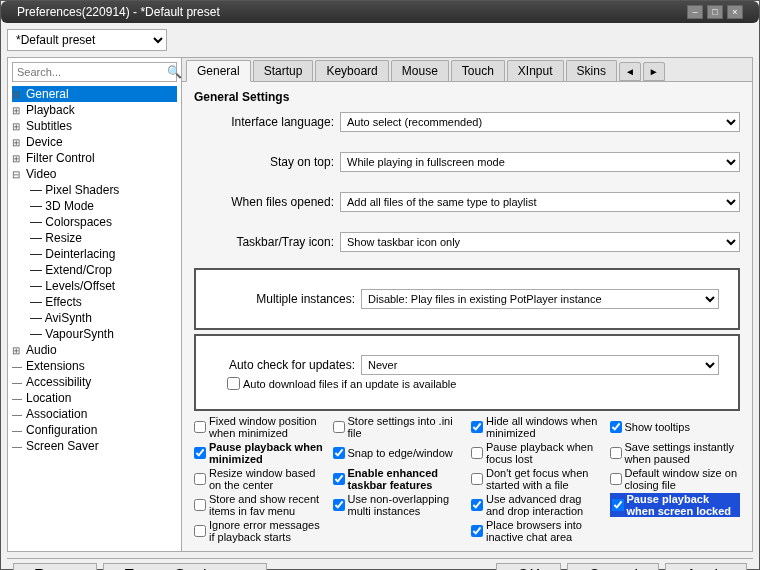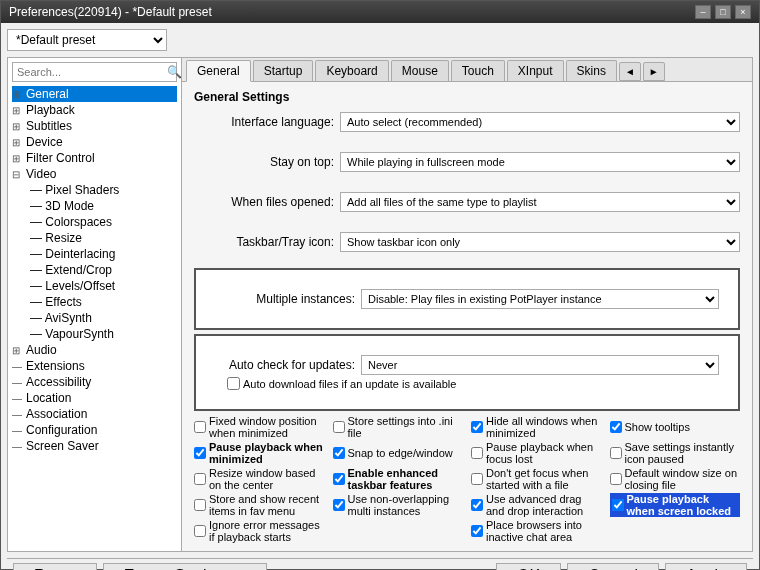--- a/index.html
+++ b/index.html
@@ -15,25 +15,26 @@
       width: 760px;
       height: 570px;
       border: 1px solid #555;
       background: #f0f0f0;
       display: flex;
       flex-direction: column;
     }
     .title-bar {
       background: linear-gradient(to bottom, #4a4a4a, #2d2d2d);
       color: #fff;
-      padding: 4px 8px;
+      padding: 4px 16px;
       display: flex;
       align-items: center;
       justify-content: space-between;
       height: 24px;
+      border-radius: 6px;
     }
     .title-bar-title {
       font-size: 12px;
       font-weight: normal;
     }
     .title-bar-controls {
       display: flex;
       gap: 4px;
     }
     .title-bar-btn {
@@ -444,21 +445,21 @@
               <input type="checkbox" checked="" style="">
               <label>Snap to edge/window</label>
             </div>
 
             <div class="checkbox-item">
               <input type="checkbox" style="">
               <label>Pause playback when focus lost</label>
             </div>
             <div class="checkbox-item">
               <input type="checkbox" style="">
-              <label>Save settings instantly icon paused</label>
+              <label>Save settings instantly when paused</label>
             </div>
 
             <div class="checkbox-item">
               <input type="checkbox" style="">
               <label>Resize window based on the center</label>
             </div>
             <div class="checkbox-item bold-label">
               <input type="checkbox" checked="" style="">
               <label><b>Enable enhanced taskbar features</b></label>
             </div>

